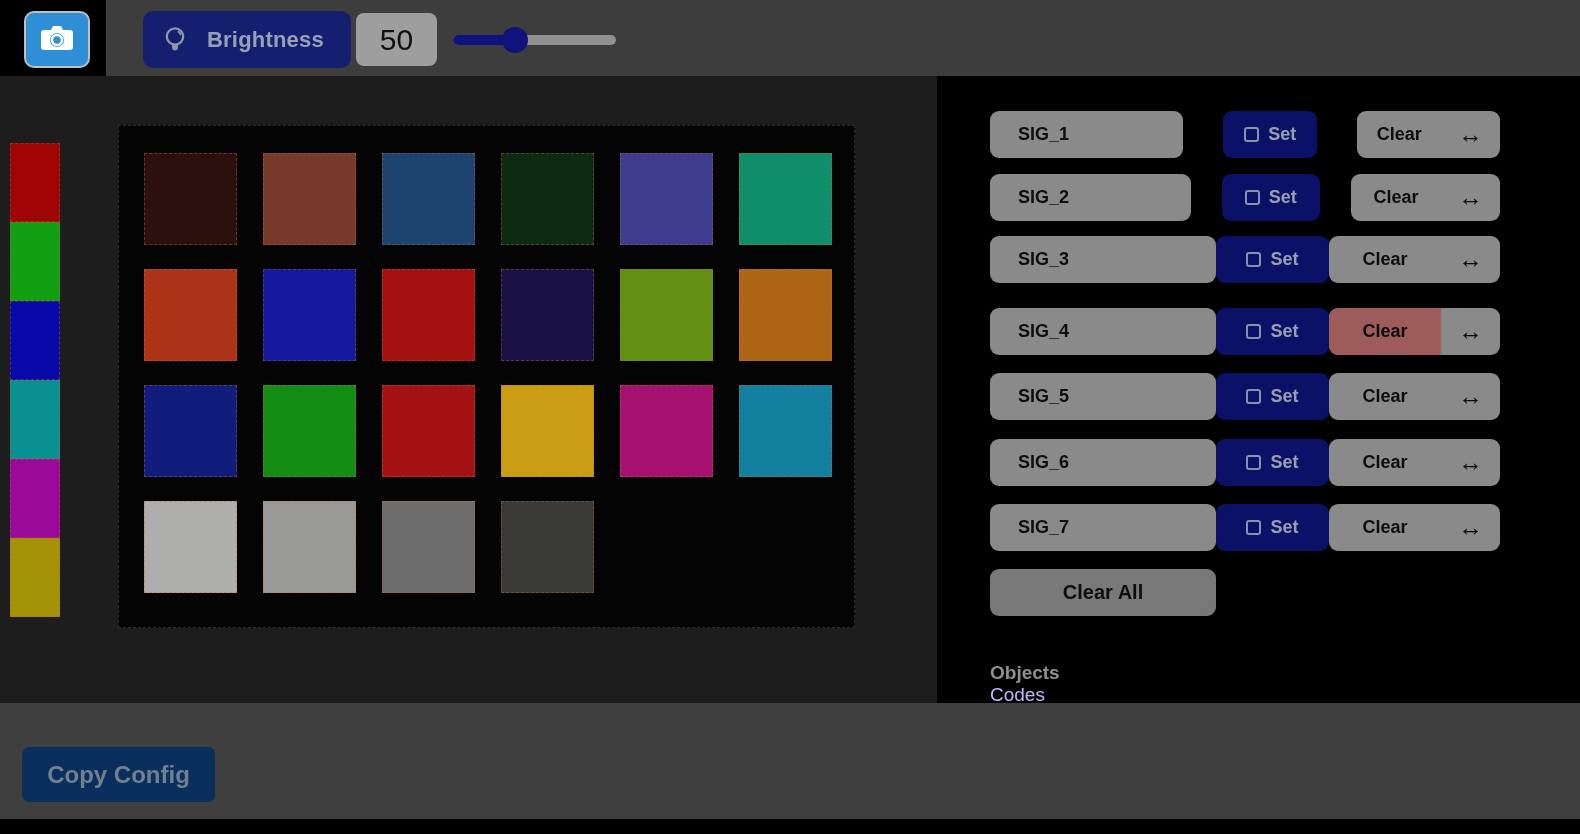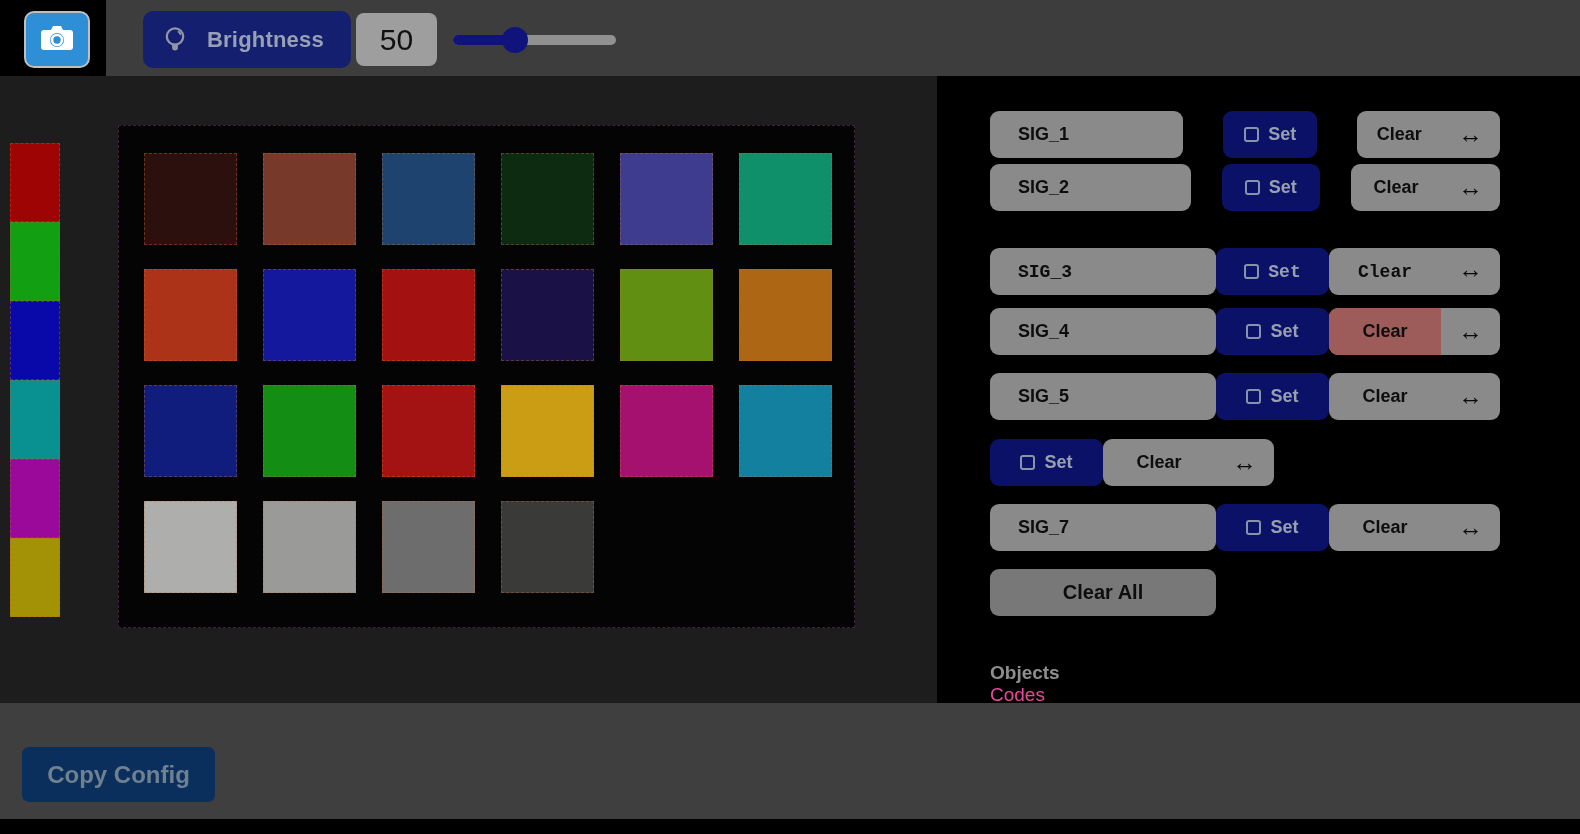--- a/index.html
+++ b/index.html
@@ -50,21 +50,21 @@
     color: #0d0d0d; font-size: 18px; font-weight: 700; cursor: pointer; background: transparent; }
   .clear-btn.hl { background: #9d5b59; }
   .arrow-box { width: 59px; height: 100%; display: flex; align-items: center; justify-content: center;
     color: #0b0b0b; font-size: 25px; font-weight: 700; cursor: pointer; }
   .clear-all-btn { position: absolute; left: 53px; top: 493px; width: 226px; height: 47px;
     background: #787878; border-radius: 9px; display: flex; align-items: center; justify-content: center;
     color: #0d0d0d; font-size: 20px; font-weight: 700; cursor: pointer; }
   .tabs { position: absolute; left: 53px; top: 586px; display: flex; flex-direction: column; }
   .tab { font-size: 19px; cursor: pointer; }
   .tab.active { color: #8f8f8f; font-weight: 700; margin-right: 72px; }
-  .tab.inactive { color: #ec4899; font-weight: 400; }
+  .tab.inactive { color: #c4b5fd; font-weight: 400; }
 
   
   .bottom-bar { position: absolute; left: 0; top: 703px; width: 1580px; height: 116px; background: #3f3f3f; }
   .copy-config-btn { position: absolute; left: 22px; top: 44px; width: 193px; height: 55px;
     background: #0b2f5c; border-radius: 7px; display: flex; align-items: center; justify-content: center;
     color: #6f8090; font-size: 24px; font-weight: 700; cursor: pointer; }
 </style>
 </head>
 <body>
 
@@ -141,32 +141,32 @@
     <div class="sig-label">SIG_1</div>
     <div class="set-btn">
         <span class="cb"></span>
         <span class="txt">Set</span>
       </div>
     <div class="clear-wrap">
       <div class="clear-btn">Clear</div>
       <div class="arrow-box">↔</div>
     </div>
   </div>
-  <div class="sig-row" style="top: 88px; gap: 31px;">
+  <div class="sig-row" style="top: 98px; gap: 31px;">
     <div class="sig-label">SIG_2</div>
     <div class="set-btn">
         <span class="cb"></span>
         <span class="txt">Set</span>
       </div>
     <div class="clear-wrap">
       <div class="clear-btn">Clear</div>
       <div class="arrow-box">↔</div>
     </div>
   </div>
-  <div class="sig-row" style="top: 172px; font-family: Liberation Mono, monospace;">
+  <div class="sig-row" style="top: 160px;">
     <div class="sig-label">SIG_3</div>
     <div class="set-btn">
         <span class="cb"></span>
         <span class="txt">Set</span>
       </div>
     <div class="clear-wrap">
       <div class="clear-btn">Clear</div>
       <div class="arrow-box">↔</div>
     </div>
   </div>
@@ -186,20 +186,21 @@
     <div class="set-btn">
         <span class="cb"></span>
         <span class="txt">Set</span>
       </div>
     <div class="clear-wrap">
       <div class="clear-btn">Clear</div>
       <div class="arrow-box">↔</div>
     </div>
   </div>
   <div class="sig-row" style="top: 362.5px;">
+    <div class="sig-label">SIG_6</div>
     <div class="set-btn">
         <span class="cb"></span>
         <span class="txt">Set</span>
       </div>
     <div class="clear-wrap">
       <div class="clear-btn">Clear</div>
       <div class="arrow-box">↔</div>
     </div>
   </div>
   <div class="sig-row" style="top: 428px;">

